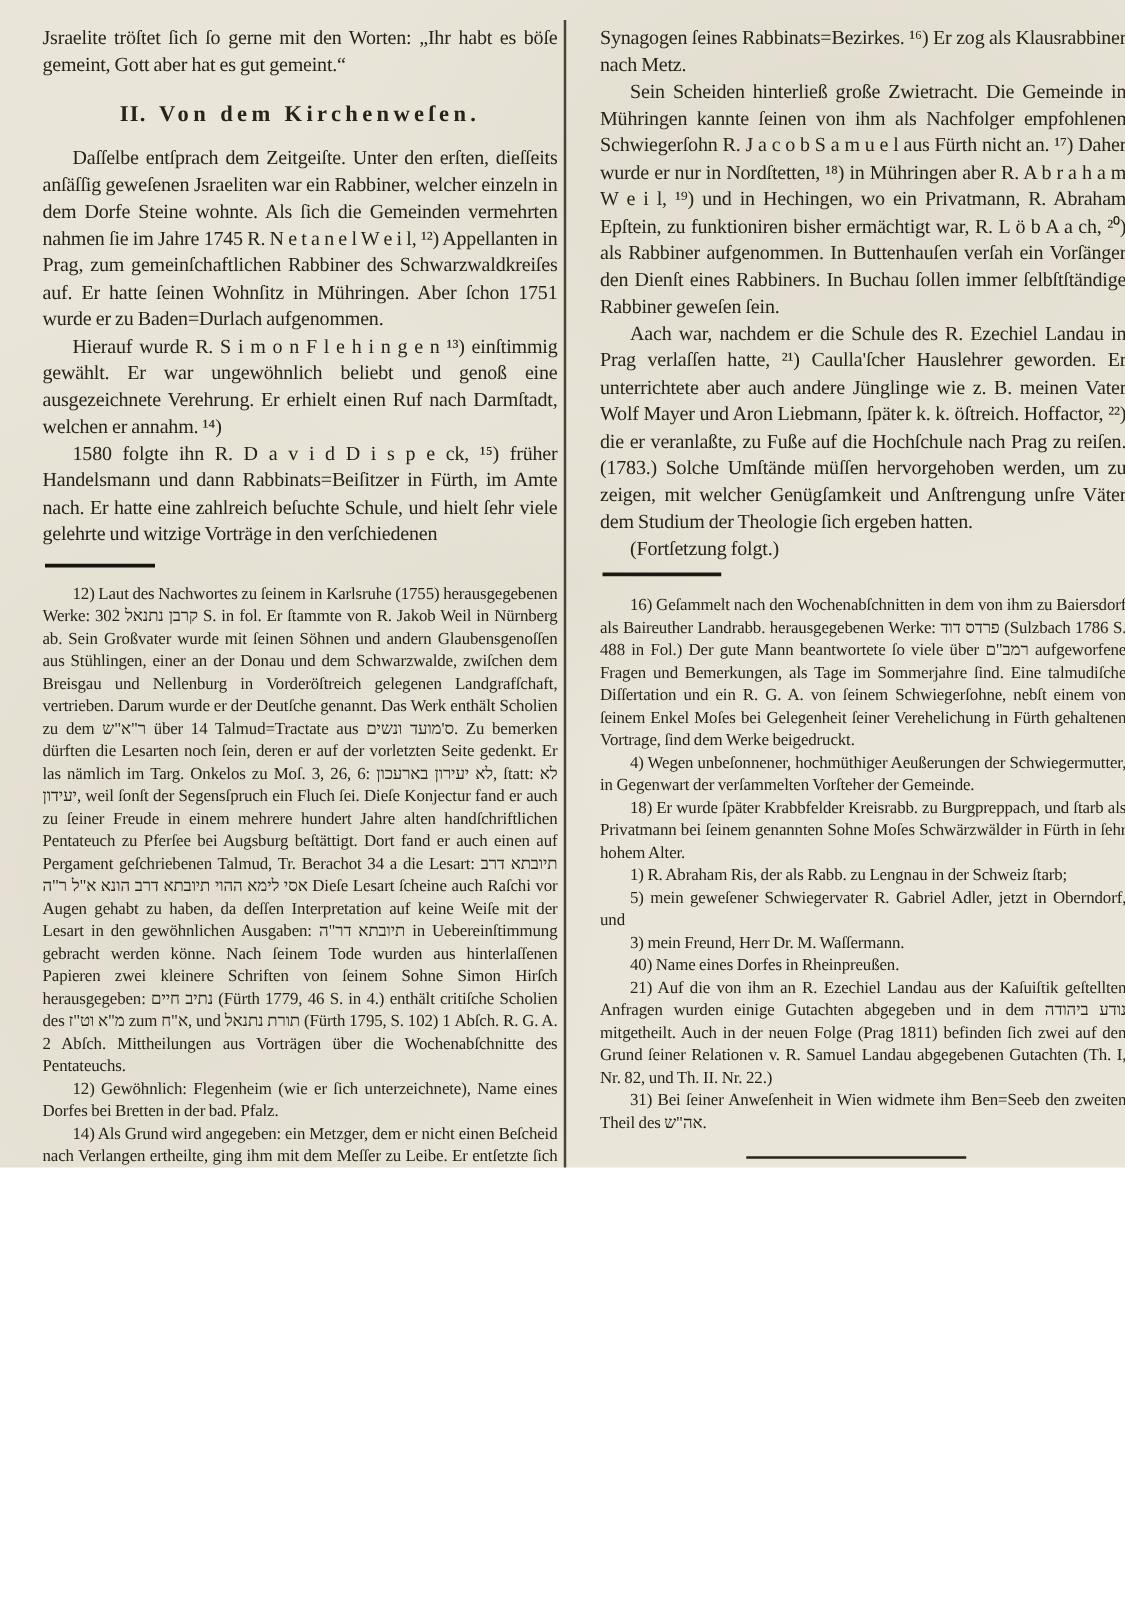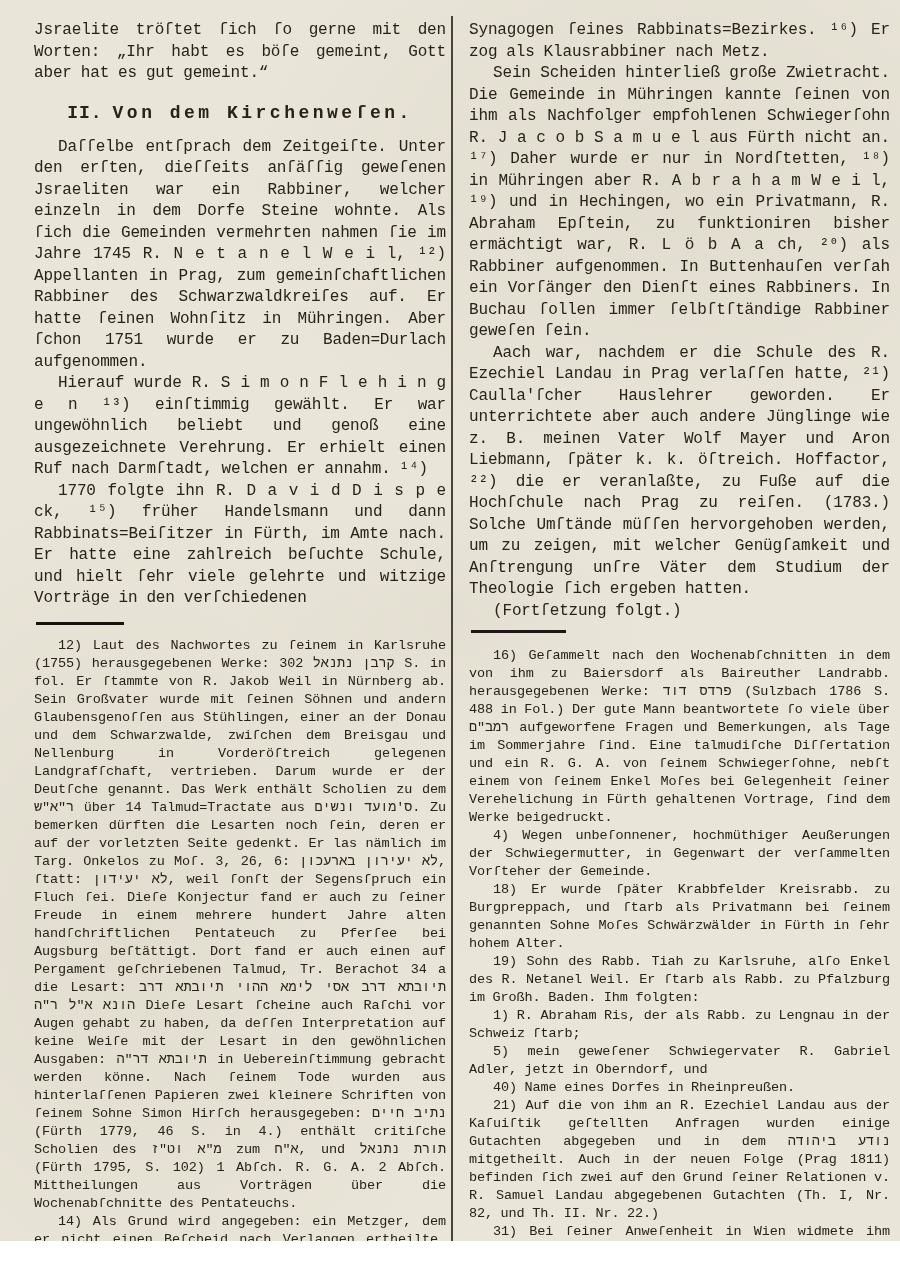--- a/index.html
+++ b/index.html
@@ -1,30 +1,30 @@
 <!DOCTYPE html>
 <html><head>
 <meta charset="utf-8">
 <style>
   html,body { margin:0; padding:0; }
   .page {
     position:relative;
-    width:900px; height:1241px;
+    width:900px; height:934px;
     background-color:#e9e5d8;
     background-image:
       radial-gradient(ellipse 700px 500px at 75% 15%, rgba(125,112,88,0.08), transparent 65%),
       radial-gradient(ellipse 600px 800px at 15% 75%, rgba(125,112,88,0.07), transparent 60%),
       radial-gradient(ellipse 300px 200px at 50% 50%, rgba(125,112,88,0.05), transparent 70%);
     overflow:hidden;
-    font-family:Liberation Mono, monospace;
+    font-family:Liberation Serif, serif;
     color:#282219;
   }
   .col { position:absolute; top:20px; }
   .col-left  { left:34px;  width:412px; }
-  .col-right { left:469px; width:421px; }
+  .col-right { left:480px; width:421px; }
   .vrule {
     position:absolute; left:451px; top:16px;
     width:2px; height:1266px; background:#4a4338;
   }
   p.main {
     margin:0;
     font-size:16px; line-height:21.5px;
     text-align:justify;
     text-indent:24px;
     letter-spacing:-0.15px; word-spacing:-0.5px;
@@ -71,38 +71,39 @@
 
   <div class="vrule"></div>
 
   <div class="col col-left">
     <p class="main noind">Jsraelite tröſtet ſich ſo gerne mit den Worten: „Ihr habt es böſe gemeint, Gott aber hat es gut gemeint.“</p>
     <div class="heading">
       <span class="hnum">II.</span><span class="htxt">Von dem Kirchenweſen.</span>
     </div>
     <p class="main">Daſſelbe entſprach dem Zeitgeiſte. Unter den erſten, dieſſeits anſäſſig geweſenen Jsraeliten war ein Rabbiner, welcher einzeln in dem Dorfe Steine wohnte. Als ſich die Gemeinden vermehrten nahmen ſie im Jahre 1745 R. N e t a n e l  W e i l, ¹²) Appellanten in Prag, zum gemeinſchaftlichen Rabbiner des Schwarzwaldkreiſes auf. Er hatte ſeinen Wohnſitz in Mühringen. Aber ſchon 1751 wurde er zu Baden=Durlach aufgenommen.</p>
     <p class="main">Hierauf wurde R. S i m o n  F l e h i n g e n ¹³) einſtimmig gewählt. Er war ungewöhnlich beliebt und genoß eine ausgezeichnete Verehrung. Er erhielt einen Ruf nach Darmſtadt, welchen er annahm. ¹⁴)</p>
-    <p class="main">1770 folgte ihn R. D a v i d  D i s p e ck, ¹⁵) früher Handelsmann und dann Rabbinats=Beiſitzer in Fürth, im Amte nach. Er hatte eine zahlreich beſuchte Schule, und hielt ſehr viele gelehrte und witzige Vorträge in den verſchiedenen</p>
+    <p class="main">1580 folgte ihn R. D a v i d  D i s p e ck, ¹⁵) früher Handelsmann und dann Rabbinats=Beiſitzer in Fürth, im Amte nach. Er hatte eine zahlreich beſuchte Schule, und hielt ſehr viele gelehrte und witzige Vorträge in den verſchiedenen</p>
     <div class="fnrule"></div>
     <p class="fn">12) Laut des Nachwortes zu ſeinem in Karlsruhe (1755) herausgegebenen Werke: קרבן נתנאל 302 S. in fol. Er ſtammte von R. Jakob Weil in Nürnberg ab. Sein Großvater wurde mit ſeinen Söhnen und andern Glaubensgenoſſen aus Stühlingen, einer an der Donau und dem Schwarzwalde, zwiſchen dem Breisgau und Nellenburg in Vorderöſtreich gelegenen Landgrafſchaft, vertrieben. Darum wurde er der Deutſche genannt. Das Werk enthält Scholien zu dem ר"א"ש über 14 Talmud=Tractate aus ס'מועד ונשים. Zu bemerken dürften die Lesarten noch ſein, deren er auf der vorletzten Seite gedenkt. Er las nämlich im Targ. Onkelos zu Moſ. 3, 26, 6: לא יעירון בארעכון, ſtatt: לא יעידון, weil ſonſt der Segensſpruch ein Fluch ſei. Dieſe Konjectur fand er auch zu ſeiner Freude in einem mehrere hundert Jahre alten handſchriftlichen Pentateuch zu Pferſee bei Augsburg beſtättigt. Dort fand er auch einen auf Pergament geſchriebenen Talmud, Tr. Berachot 34 a die Lesart: תיובתא דרב אסי לימא ההוי תיובתא דרב הונא א"ל ר"ה Dieſe Lesart ſcheine auch Raſchi vor Augen gehabt zu haben, da deſſen Interpretation auf keine Weiſe mit der Lesart in den gewöhnlichen Ausgaben: תיובתא דר"ה in Uebereinſtimmung gebracht werden könne. Nach ſeinem Tode wurden aus hinterlaſſenen Papieren zwei kleinere Schriften von ſeinem Sohne Simon Hirſch herausgegeben: נתיב חיים (Fürth 1779, 46 S. in 4.) enthält critiſche Scholien des מ"א וט"ז zum א"ח, und תורת נתנאל (Fürth 1795, S. 102) 1 Abſch. R. G. A. 2 Abſch. Mittheilungen aus Vorträgen über die Wochenabſchnitte des Pentateuchs.</p>
+    <p class="fn">12) Gewöhnlich: Flegenheim (wie er ſich unterzeichnete), Name eines Dorfes bei Bretten in der bad. Pfalz.</p>
     <p class="fn">14) Als Grund wird angegeben: ein Metzger, dem er nicht einen Beſcheid nach Verlangen ertheilte, ging ihm mit dem Meſſer zu Leibe. Er entſetzte ſich und legte öffentlich das Gelübde ab, nicht mehr acht Tage im Orte zu bleiben. Nach drei Tagen wurde er nach Neuſtadt berufen.</p>
     <p class="fn">6) Name eines Dorfes bei Neuſtadt an der Aiſch.</p>
   </div>
 
   <div class="col col-right">
     <p class="main noind">Synagogen ſeines Rabbinats=Bezirkes. ¹⁶) Er zog als Klausrabbiner nach Metz.</p>
     <p class="main">Sein Scheiden hinterließ große Zwietracht. Die Gemeinde in Mühringen kannte ſeinen von ihm als Nachfolger empfohlenen Schwiegerſohn R. J a c o b  S a m u e l aus Fürth nicht an. ¹⁷) Daher wurde er nur in Nordſtetten, ¹⁸) in Mühringen aber R. A b r a h a m  W e i l, ¹⁹) und in Hechingen, wo ein Privatmann, R. Abraham Epſtein, zu funktioniren bisher ermächtigt war, R. L ö b  A a ch, ²⁰) als Rabbiner aufgenommen. In Buttenhauſen verſah ein Vorſänger den Dienſt eines Rabbiners. In Buchau ſollen immer ſelbſtſtändige Rabbiner geweſen ſein.</p>
     <p class="main">Aach war, nachdem er die Schule des R. Ezechiel Landau in Prag verlaſſen hatte, ²¹) Caulla'ſcher Hauslehrer geworden. Er unterrichtete aber auch andere Jünglinge wie z. B. meinen Vater Wolf Mayer und Aron Liebmann, ſpäter k. k. öſtreich. Hoffactor, ²²) die er veranlaßte, zu Fuße auf die Hochſchule nach Prag zu reiſen. (1783.) Solche Umſtände müſſen hervorgehoben werden, um zu zeigen, mit welcher Genügſamkeit und Anſtrengung unſre Väter dem Studium der Theologie ſich ergeben hatten.</p>
     <p class="main contnote">(Fortſetzung folgt.)</p>
     <div class="fnrule-right"></div>
     <p class="fn">16) Geſammelt nach den Wochenabſchnitten in dem von ihm zu Baiersdorf als Baireuther Landrabb. herausgegebenen Werke: פרדס דוד (Sulzbach 1786 S. 488 in Fol.) Der gute Mann beantwortete ſo viele über רמב"ם aufgeworfene Fragen und Bemerkungen, als Tage im Sommerjahre ſind. Eine talmudiſche Diſſertation und ein R. G. A. von ſeinem Schwiegerſohne, nebſt einem von ſeinem Enkel Moſes bei Gelegenheit ſeiner Verehelichung in Fürth gehaltenen Vortrage, ſind dem Werke beigedruckt.</p>
     <p class="fn">4) Wegen unbeſonnener, hochmüthiger Aeußerungen der Schwiegermutter, in Gegenwart der verſammelten Vorſteher der Gemeinde.</p>
     <p class="fn">18) Er wurde ſpäter Krabbfelder Kreisrabb. zu Burgpreppach, und ſtarb als Privatmann bei ſeinem genannten Sohne Moſes Schwärzwälder in Fürth in ſehr hohem Alter.</p>
-    <p class="fn">19) Sohn des Rabb. Tiah zu Karlsruhe, alſo Enkel des R. Netanel Weil. Er ſtarb als Rabb. zu Pfalzburg im Großh. Baden. Ihm folgten:</p>
     <p class="fn">1) R. Abraham Ris, der als Rabb. zu Lengnau in der Schweiz ſtarb;</p>
     <p class="fn">5) mein geweſener Schwiegervater R. Gabriel Adler, jetzt in Oberndorf, und</p>
+    <p class="fn">3) mein Freund, Herr Dr. M. Waſſermann.</p>
     <p class="fn">40) Name eines Dorfes in Rheinpreußen.</p>
     <p class="fn">21) Auf die von ihm an R. Ezechiel Landau aus der Kaſuiſtik geſtellten Anfragen wurden einige Gutachten abgegeben und in dem נודע ביהודה mitgetheilt. Auch in der neuen Folge (Prag 1811) befinden ſich zwei auf den Grund ſeiner Relationen v. R. Samuel Landau abgegebenen Gutachten (Th. I, Nr. 82, und Th. II. Nr. 22.)</p>
     <p class="fn">31) Bei ſeiner Anweſenheit in Wien widmete ihm Ben=Seeb den zweiten Theil des אה"ש.</p>
     <div class="endrule"></div>
   </div>
 
 </div>
 
 </body></html>

